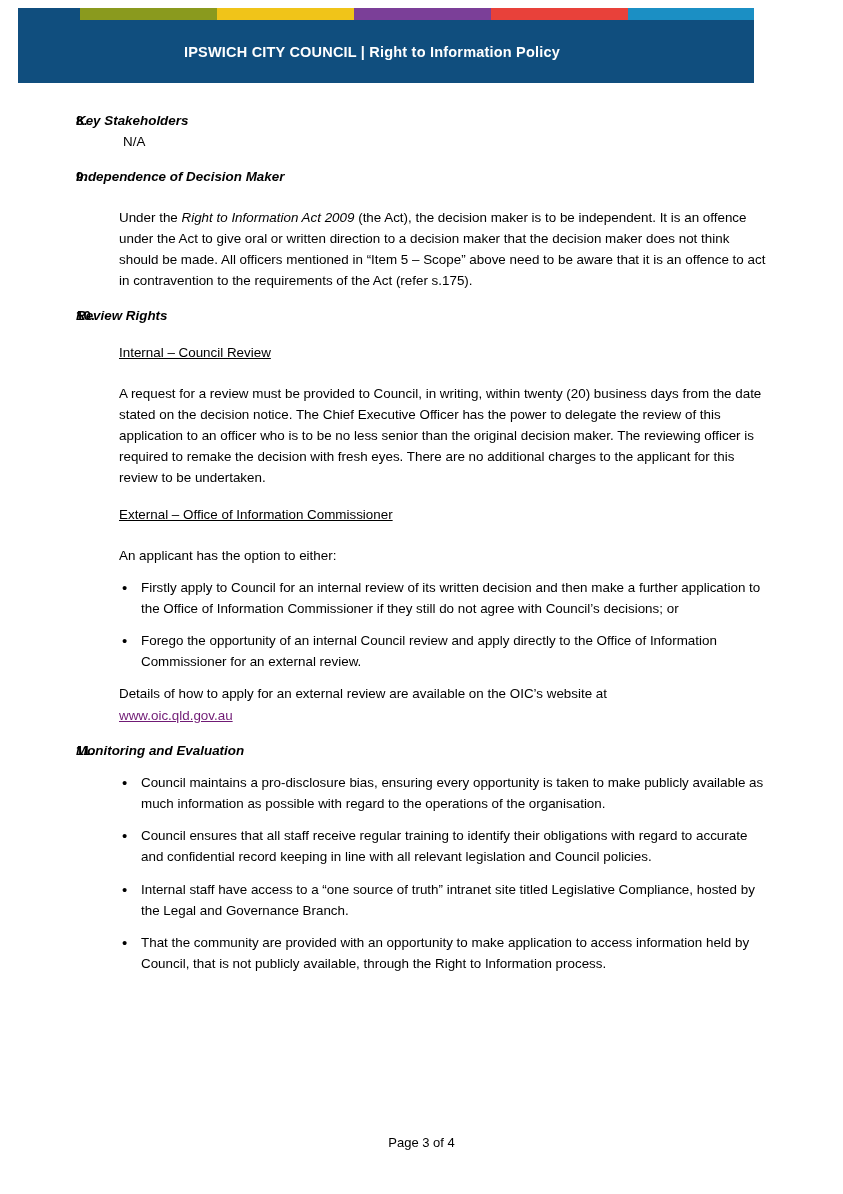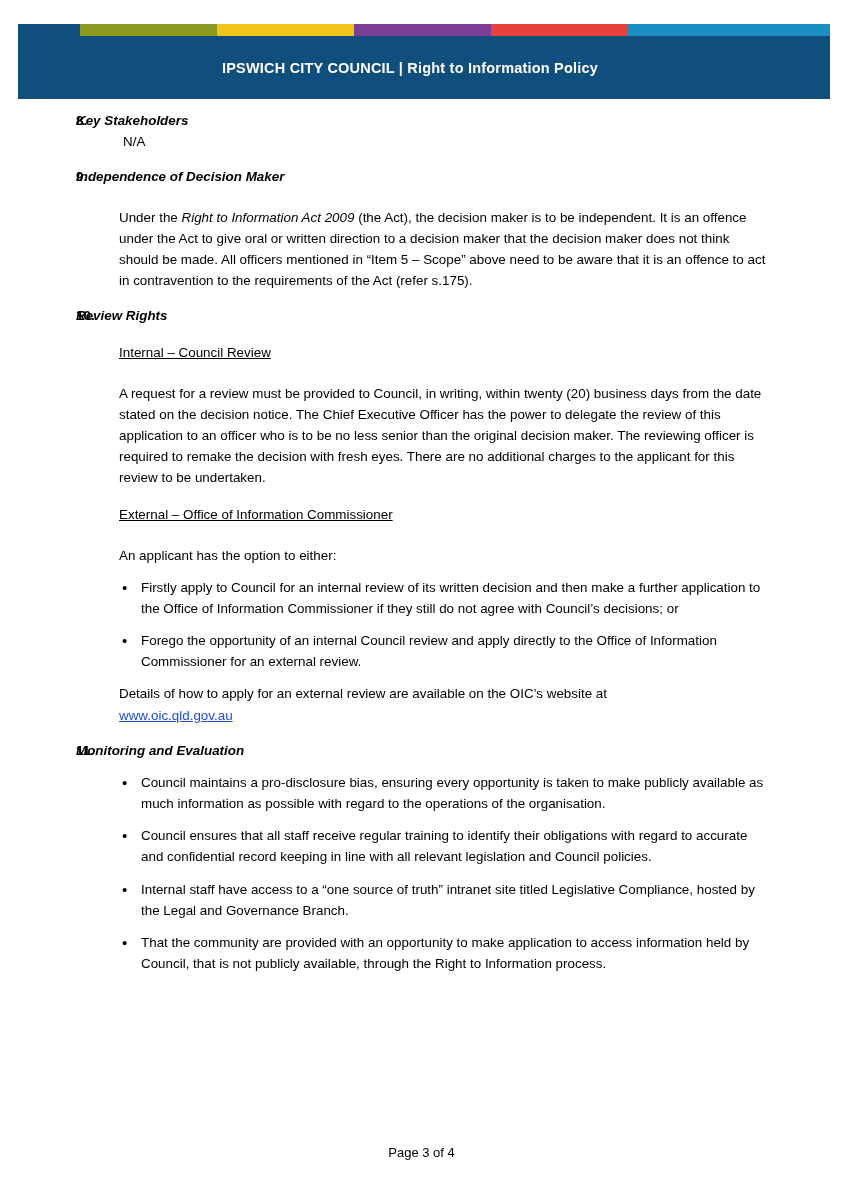--- a/index.html
+++ b/index.html
@@ -19,22 +19,22 @@
     position: relative;
     width: 843px;
     height: 1194px;
     background: #ffffff;
   }
 
   
   .header-wrap {
     position: absolute;
     left: 18px;
-    top: 24px;
-    width: 812px;
+    top: 8px;
+    width: 736px;
   }
   .color-strip {
     display: flex;
     height: 12px;
     width: 100%;
   }
   .color-strip .seg { height: 12px; }
   .seg-0 { flex: 0 0 62px; }
   .seg-1 { flex: 0 0 137px; }
   .seg-2 { flex: 0 0 137px; }
@@ -113,28 +113,28 @@
     margin-bottom: 11px;
   }
   ul.bullets li:before {
     content: "\2022";
     position: absolute;
     left: 3px;
     top: -1px;
     font-size: 15px;
   }
   a.link {
-    color: #1d4ed8;
+    color: #701a75;
     text-decoration: underline;
   }
 
   .footer {
     position: absolute;
     left: 0;
-    bottom: 34px;
+    bottom: 44px;
     width: 843px;
     text-align: center;
     font-size: 13px;
   }
   .footer span { padding-right: 0; }
 </style>
 </head>
 <body>
 
 <div class="page">

